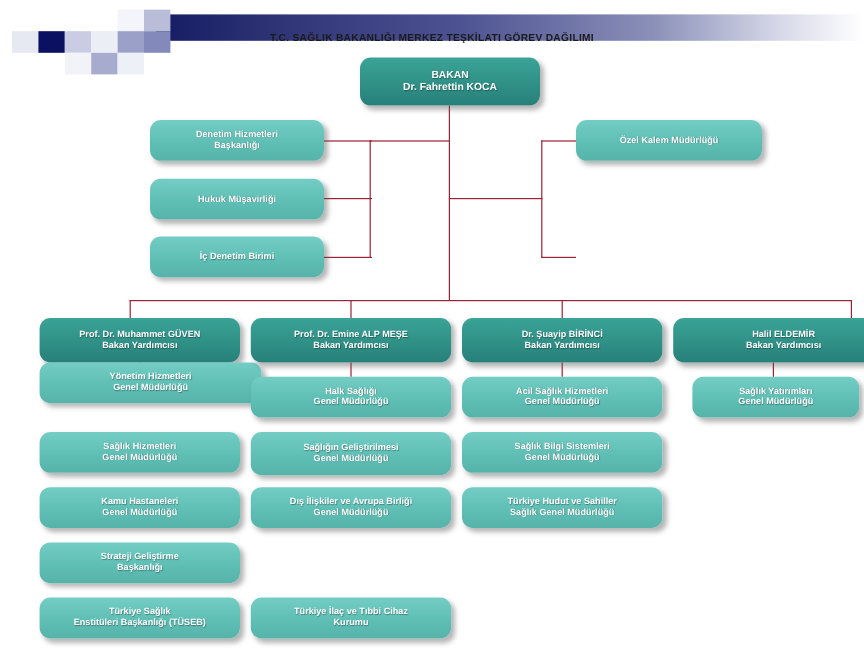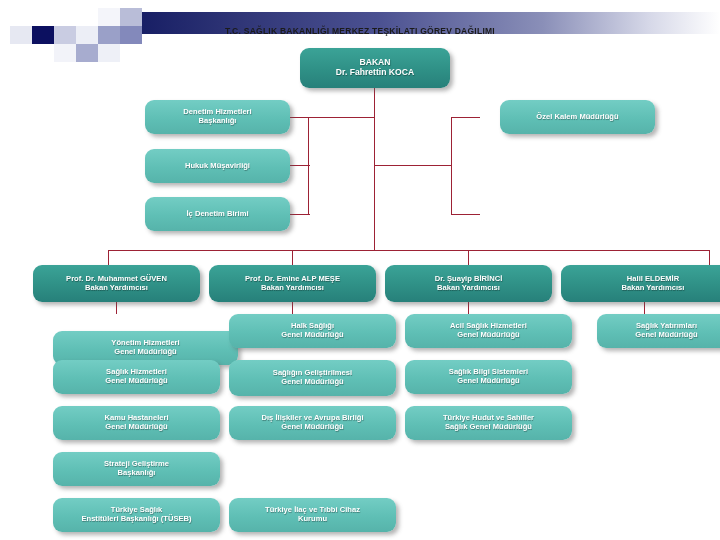--- a/index.html
+++ b/index.html
@@ -53,21 +53,20 @@
     box-shadow:3px 3px 4px rgba(90,90,90,.45);
     text-shadow:0.5px 0.5px 0.8px rgba(0,0,0,.35);
     overflow:hidden;
   }
   .box span{display:block;}
   .dark{
     background:linear-gradient(to bottom,#3ba397 0%,#2f9086 55%,#27807a 100%);
   }
   .light{
     background:linear-gradient(to bottom,#73cdc4 0%,#5fbfb5 55%,#56b3aa 100%);
-    margin-left:20px;
   }
   .f8{font-size:7.6px;}
   .f9{font-size:8.6px;}
 </style>
 </head>
 <body>
 
 <div id="slide">
 
   <div class="deco-bar"></div>
@@ -126,21 +125,21 @@
   </div>
 
   <div class="box light f8" style="left:480px;top:100px;width:155px;height:34px;flex-direction:column;">
     <span>Özel Kalem Müdürlüğü</span>
   </div>
 
   <div class="box dark f8" style="left:33px;top:265px;width:167px;height:37px;flex-direction:column;">
     <span>Prof. Dr. Muhammet GÜVEN</span>
     <span>Bakan Yardımcısı</span>
   </div>
-  <div class="box light f8" style="left:33px;top:331px;width:185px;height:34px;flex-direction:column;">
+  <div class="box light f8" style="left:33px;top:302px;width:185px;height:34px;flex-direction:column;">
     <span>Yönetim Hizmetleri</span>
     <span>Genel Müdürlüğü</span>
   </div>
   <div class="box light f8" style="left:33px;top:360px;width:167px;height:34px;flex-direction:column;">
     <span>Sağlık Hizmetleri</span>
     <span>Genel Müdürlüğü</span>
   </div>
   <div class="box light f8" style="left:33px;top:406px;width:167px;height:34px;flex-direction:column;">
     <span>Kamu Hastaneleri</span>
     <span>Genel Müdürlüğü</span>

